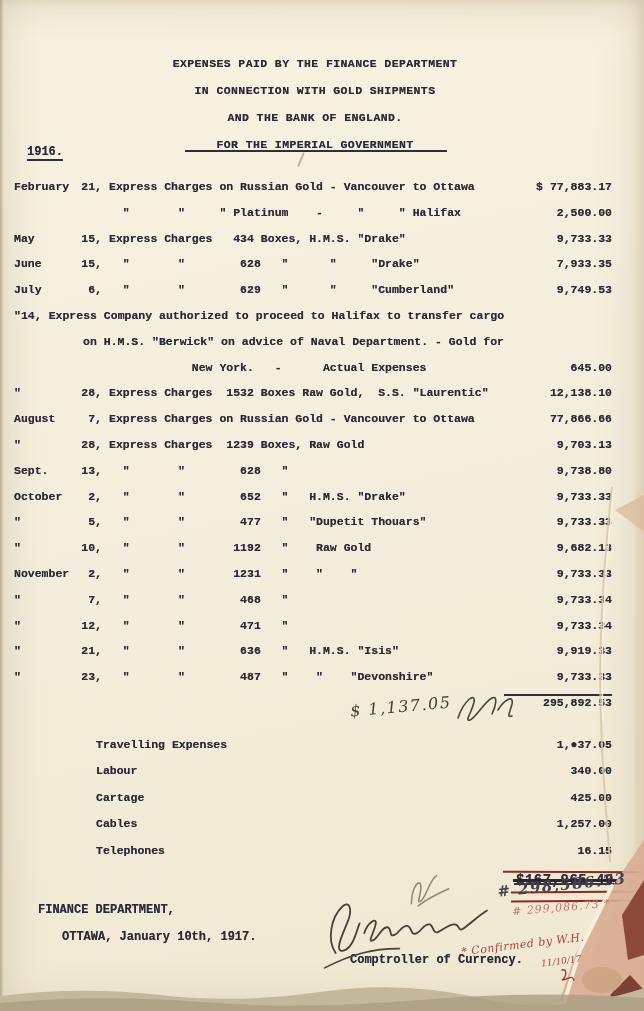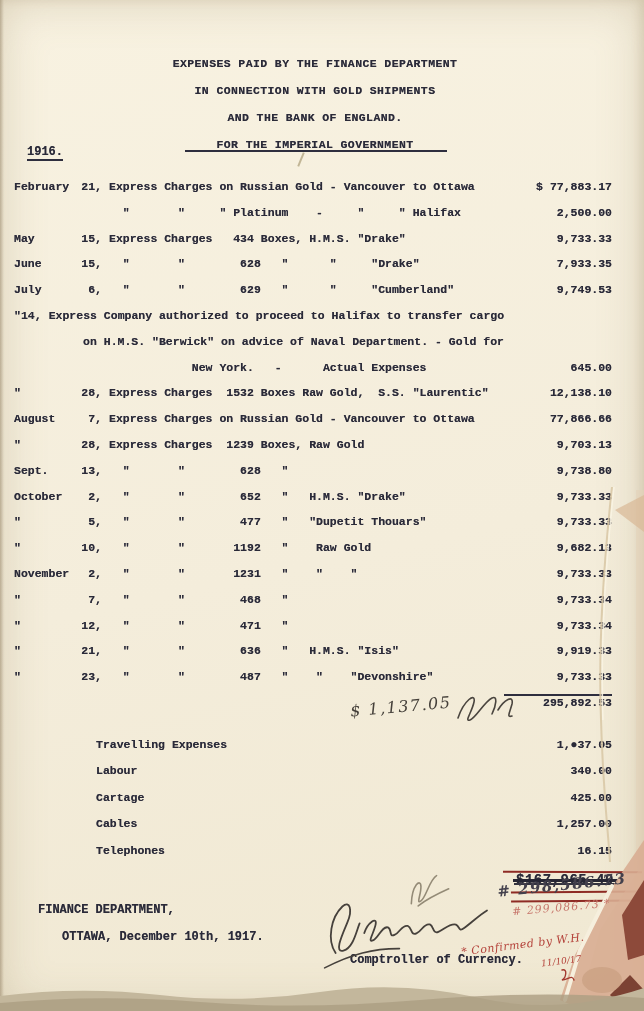--- a/index.html
+++ b/index.html
@@ -274,21 +274,21 @@
     <path d="M4,4 C10,2 8,12 4,14 C10,14 14,8 16,14" fill="none" stroke="#a3392f" stroke-width="1.4" stroke-linecap="round"></path>
   </svg>
 
   <svg class="sigbox annot" viewBox="0 0 175 75">
     <path d="M14,58 C6,44 12,22 24,12 C32,6 34,16 28,28 C22,40 12,58 22,56 C32,54 36,38 40,30" fill="none" stroke="#46413c" stroke-width="1.8" stroke-linecap="round"></path>
     <path d="M44,40 C48,30 58,24 56,32 C54,40 46,50 52,48 C58,46 62,34 68,36 C72,38 68,46 74,44 C80,42 82,34 88,36 C92,38 90,46 96,44 C102,42 104,34 110,36 C114,38 112,46 118,44 C124,42 130,36 136,38 C140,40 138,46 144,42 C152,37 160,30 168,26" fill="none" stroke="#46413c" stroke-width="1.8" stroke-linecap="round"></path>
     <path d="M2,72 C30,60 52,56 78,58" fill="none" stroke="#46413c" stroke-width="1.6" stroke-linecap="round"></path>
   </svg>
 
   <div class="dept-line ink">FINANCE DEPARTMENT,</div>
-  <div class="place-line ink">OTTAWA, December 10th, 1917.</div>
+  <div class="place-line ink">OTTAWA, January 10th, 1917.</div>
   <div class="comptroller-line ink">Comptroller of Currency.</div>
 
   <svg class="tears" width="644" height="1011" viewBox="0 0 644 1011">
     <rect x="636" y="490" width="8" height="370" fill="#e3d2b8" opacity="0.55"></rect>
     <path d="M644,495 L615,510 L644,532 Z" fill="#d9b896" opacity="0.7"></path>
     <path d="M612,487 C604,560 598,640 601,720 C603,790 608,830 610,862" fill="none" stroke="#d8c7a5" stroke-width="2" opacity="0.85"></path>
     <path d="M614,487 C606,560 600,640 603,720" fill="none" stroke="#faf4e3" stroke-width="1.5" opacity="0.9"></path>
     <path d="M644,862 L600,930 L585,985 L600,1011 L644,1011 Z" fill="#e8cdb4" opacity="0.55"></path>
     <path d="M644,840 L610,890 L575,955 L560,1000 L585,1011 L644,1011 Z" fill="#d8ad92" opacity="0.9"></path>
     <path d="M644,880 L622,915 L628,960 L644,955 Z" fill="#8d4a3a"></path>

